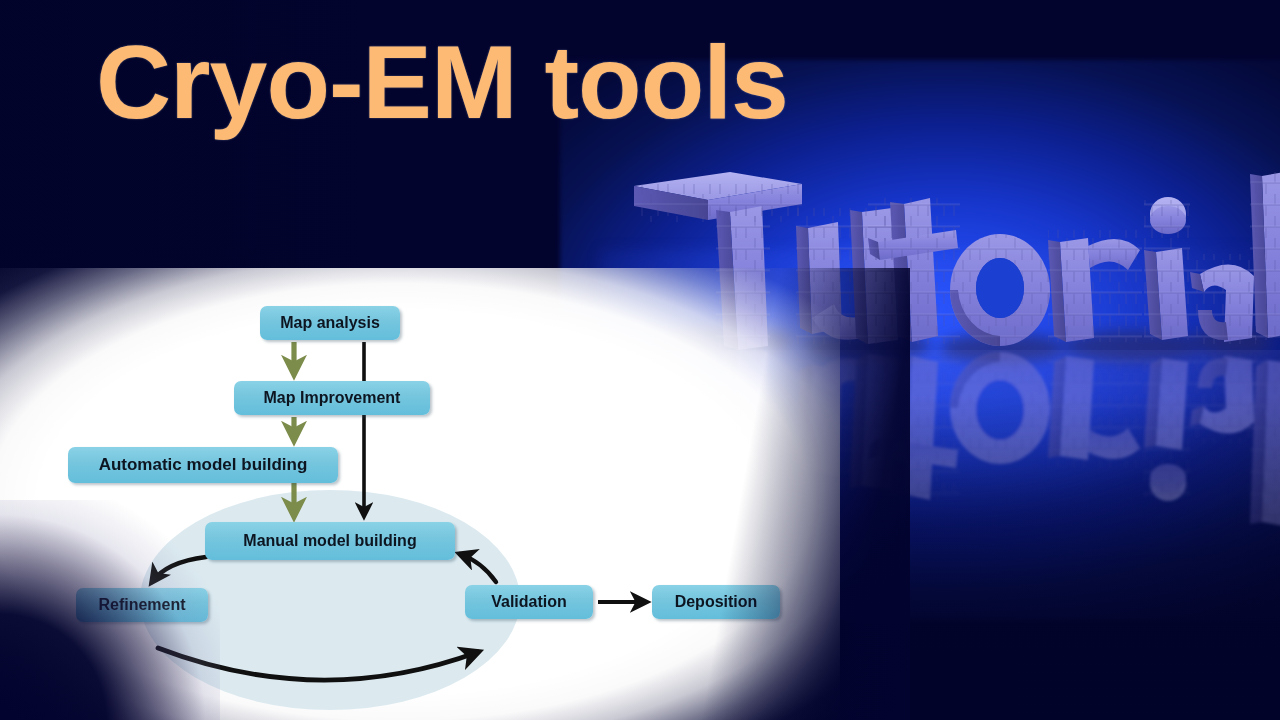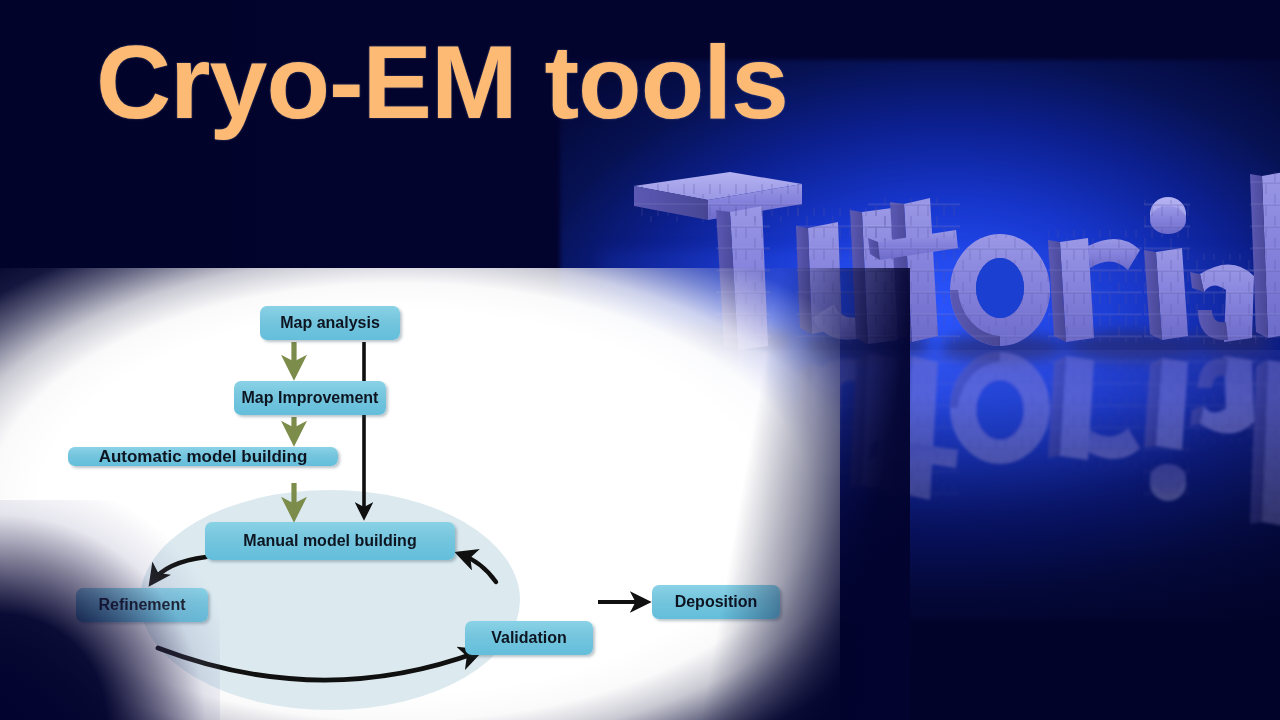--- a/index.html
+++ b/index.html
@@ -346,37 +346,37 @@
       <path d="M 496 312 Q 482 292 460 284" stroke="#101010" stroke-width="4.4" fill="none" stroke-linecap="round" marker-end="url(#ahBlack)"></path>
 
       <line x1="598" y1="332" x2="646" y2="332" stroke="#101010" stroke-width="4.2" marker-end="url(#ahBlack)"></line>
     </svg>
   </div>
 
   <div class="node-box" style="left:260px; top:306px; width:140px; height:34px; font-size:16px;">
     <span>Map analysis</span>
   </div>
 
-  <div class="node-box" style="left:234px; top:381px; width:152px; height:34px; font-size:16px;">
+  <div class="node-box" style="left:234px; top:381px; width:196px; height:34px; font-size:16px;">
     <span>Map Improvement</span>
   </div>
 
-  <div class="node-box" style="left:68px; top:447px; width:270px; height:19px; font-size:17px;">
+  <div class="node-box" style="left:68px; top:447px; width:270px; height:36px; font-size:17px;">
     <span>Automatic model building</span>
   </div>
 
   <div class="node-box" style="left:205px; top:522px; width:250px; height:38px; font-size:16px;">
     <span>Manual model building</span>
   </div>
 
   <div class="node-box" style="left:76px; top:588px; width:132px; height:34px; font-size:16px;">
     <span>Refinement</span>
   </div>
 
-  <div class="node-box" style="left:465px; top:585px; width:128px; height:34px; font-size:16px;margin-top:36px;">
+  <div class="node-box" style="left:465px; top:585px; width:128px; height:34px; font-size:16px;">
     <span>Validation</span>
   </div>
 
   <div class="node-box" style="left:652px; top:585px; width:128px; height:34px; font-size:16px;">
     <span>Deposition</span>
   </div>
 
   <div class="edge-fade-right"></div>
   <div class="edge-fade-left"></div>
 

